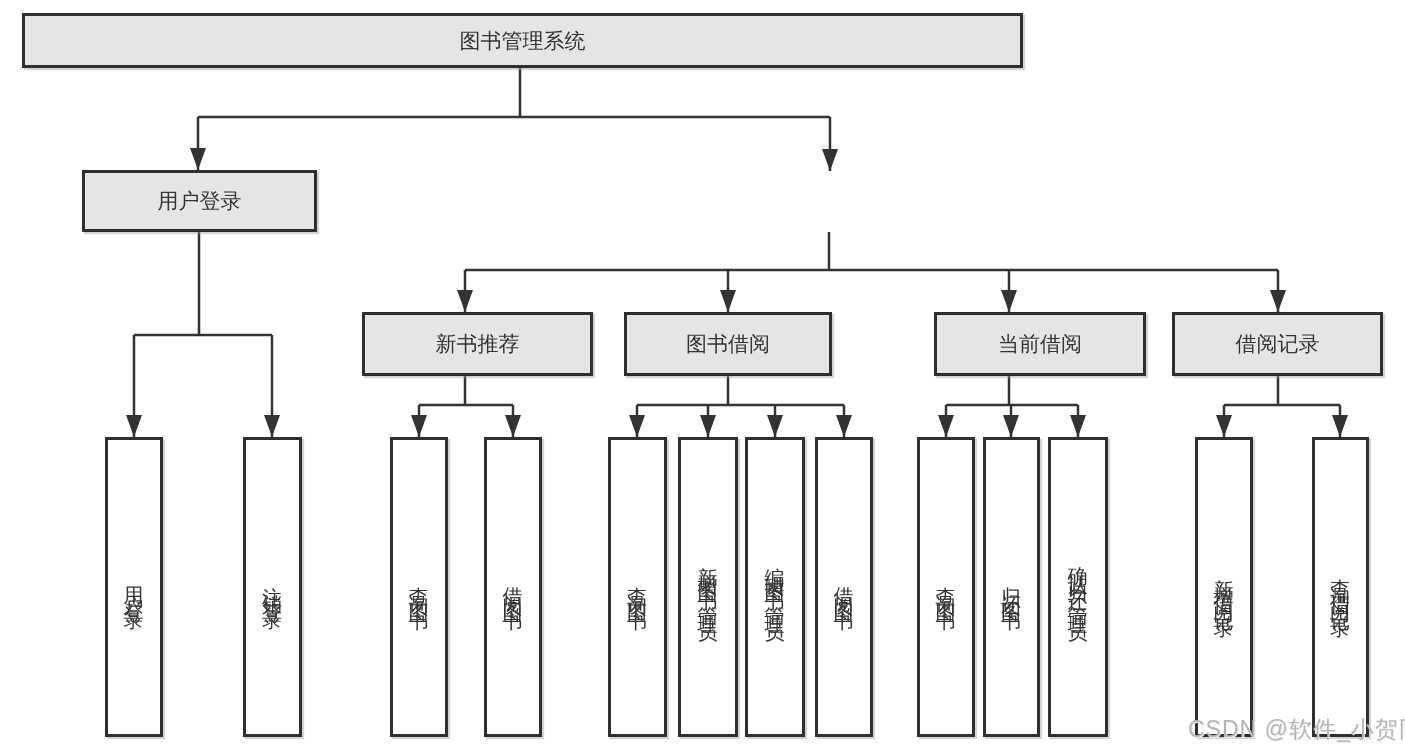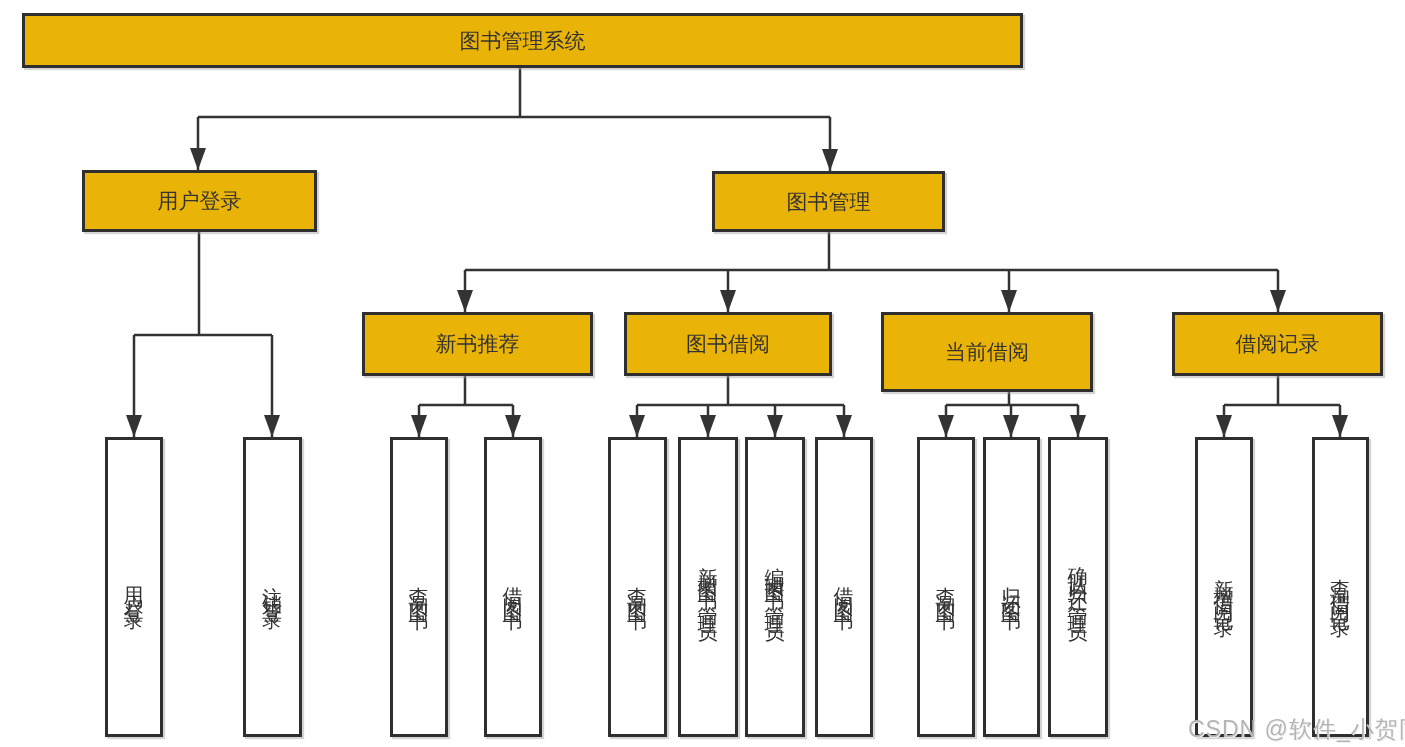--- a/index.html
+++ b/index.html
@@ -25,21 +25,21 @@
     fill: none;
   }
   #wires marker path {
     fill: var(--line, #333);
     stroke: none;
   }
   .box {
     position: absolute;
     box-sizing: border-box;
     border: 3px solid var(--border, #2f2f2f);
-    background: #eab308;
+    background: #e5e5e5;
     display: flex;
     align-items: center;
     justify-content: center;
     color: var(--text, #333);
     font-size: 21px;
     box-shadow: 2px 2px 1px rgba(160,160,160,0.45);
     z-index: 1;
   }
   .leaf {
     position: absolute;
@@ -121,31 +121,28 @@
     <line class="wire" x1="1340" y1="405" x2="1340" y2="437" marker-end="url(#arrowhead)"></line>
   </svg>
 
   <div class="box" style="left:22px; top:13px; width:1001px; height:55px;">
     <span>图书管理系统</span>
   </div>
 
   <div class="box" style="left:82px; top:170px; width:235px; height:62px;">
     <span>用户登录</span>
   </div>
-  <div class="box" style="left:712px; top:171px; width:233px; height:61px;">
-    <span>图书管理</span>
-  </div>
 
   <div class="box" style="left:362px; top:312px; width:231px; height:64px;">
     <span>新书推荐</span>
   </div>
   <div class="box" style="left:624px; top:312px; width:208px; height:64px;">
     <span>图书借阅</span>
   </div>
-  <div class="box" style="left:881px; top:312px; width:212px; height:80px;text-align:right;">
+  <div class="box" style="left:934px; top:312px; width:212px; height:64px;text-align:right;">
     <span>当前借阅</span>
   </div>
   <div class="box" style="left:1172px; top:312px; width:211px; height:64px;">
     <span>借阅记录</span>
   </div>
 
   <div class="leaf" style="left:105px; width:58px;">
     <span class="vtext">用户登录</span>
   </div>
   <div class="leaf" style="left:243px; width:59px;">

